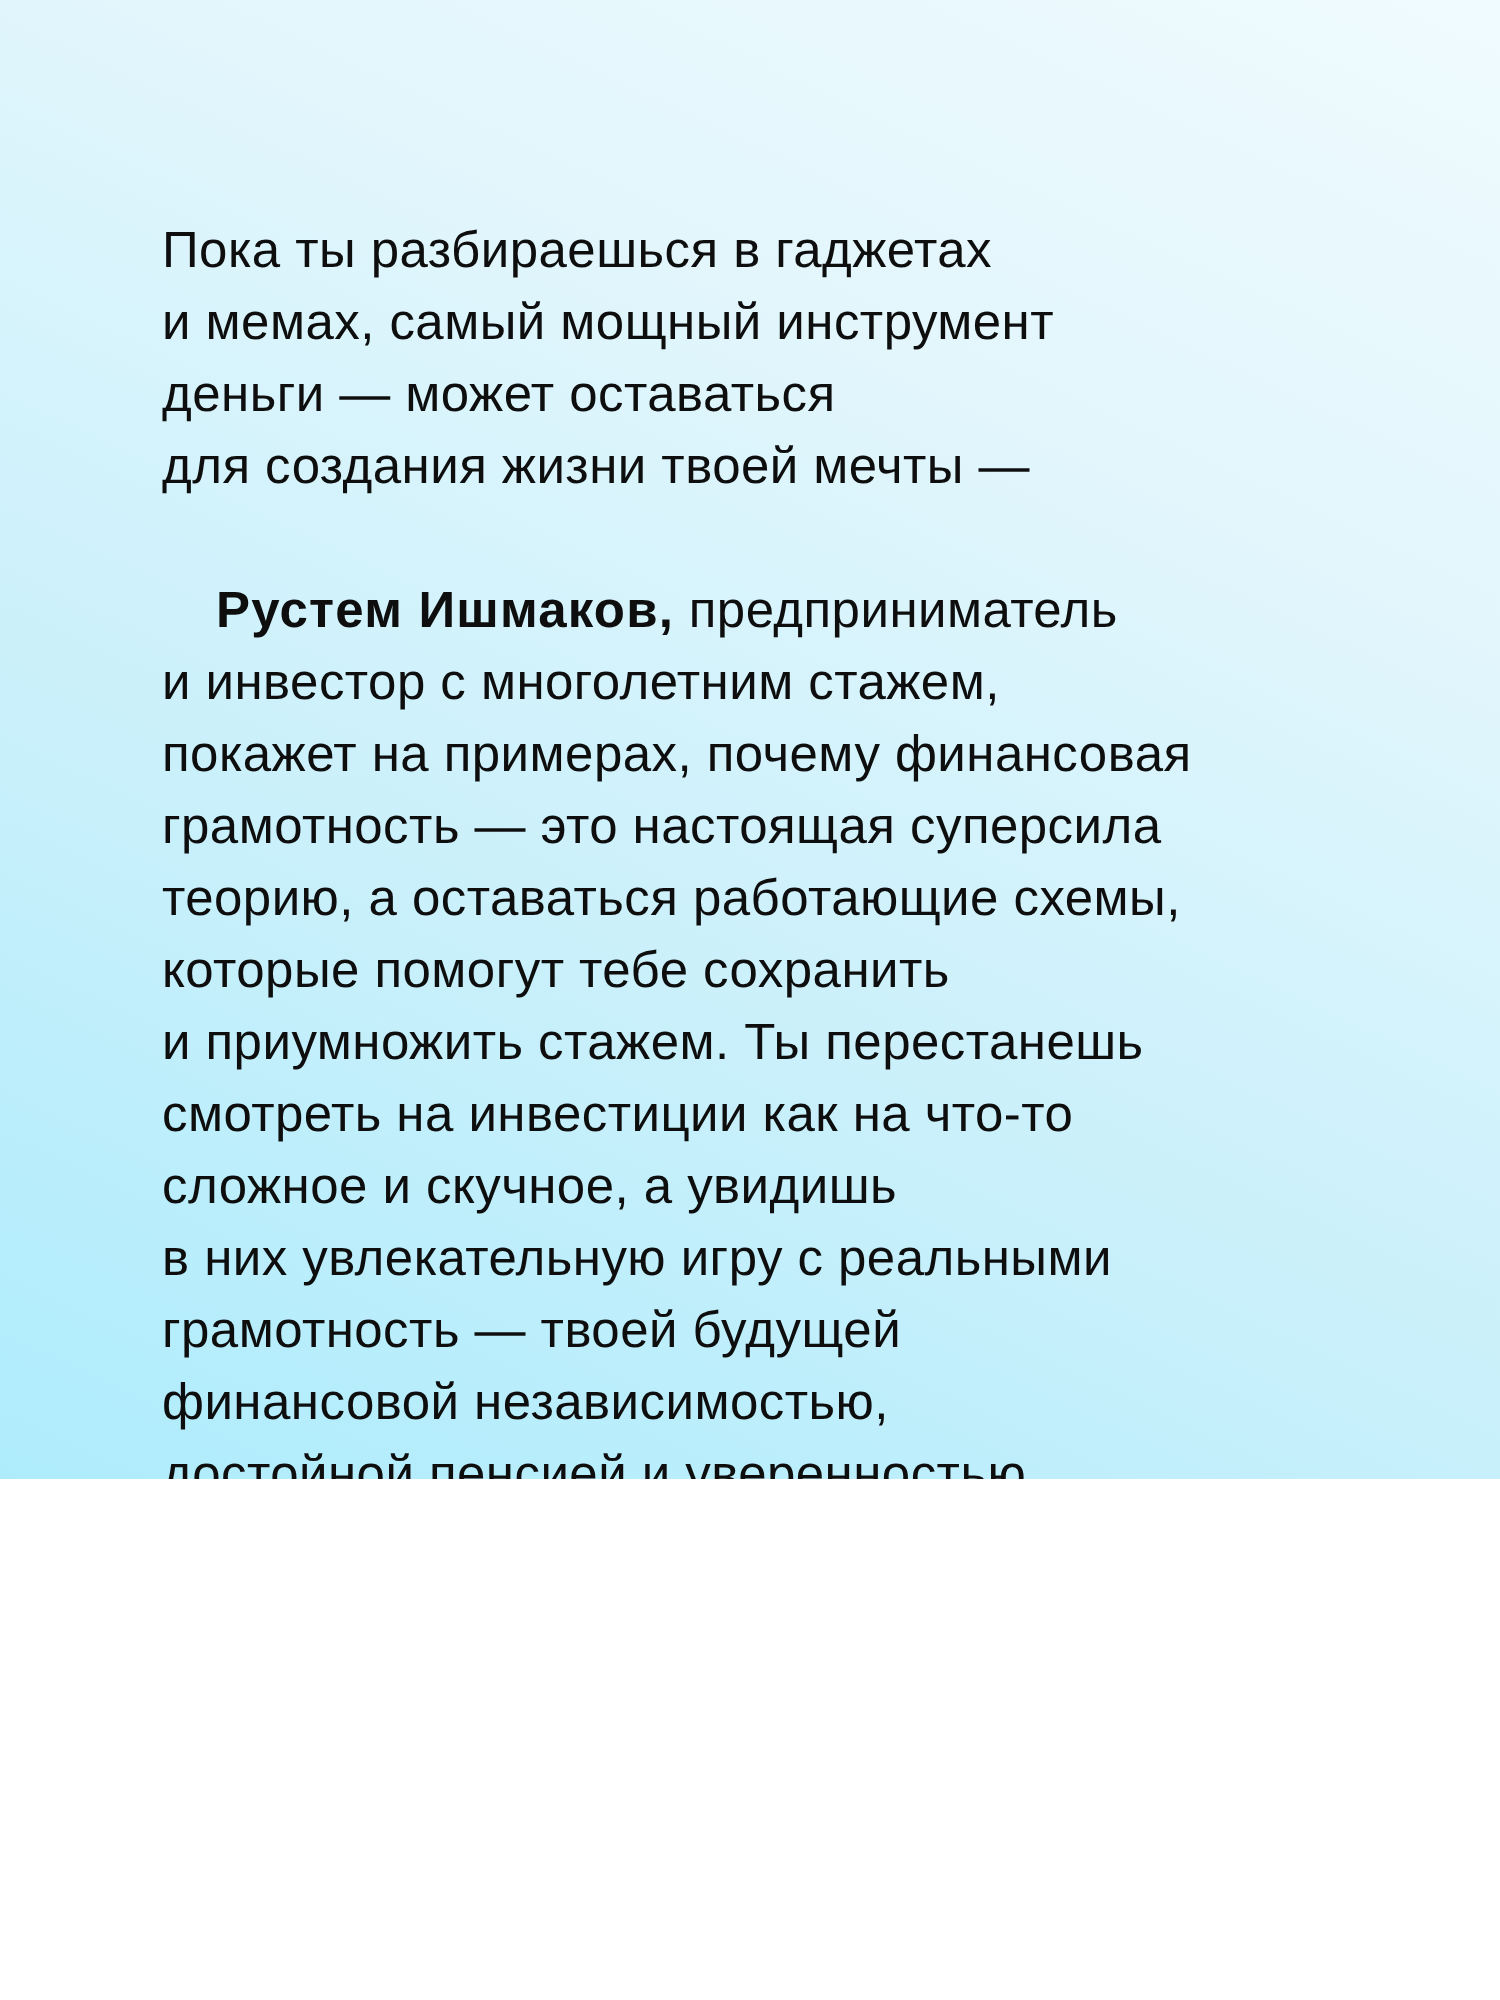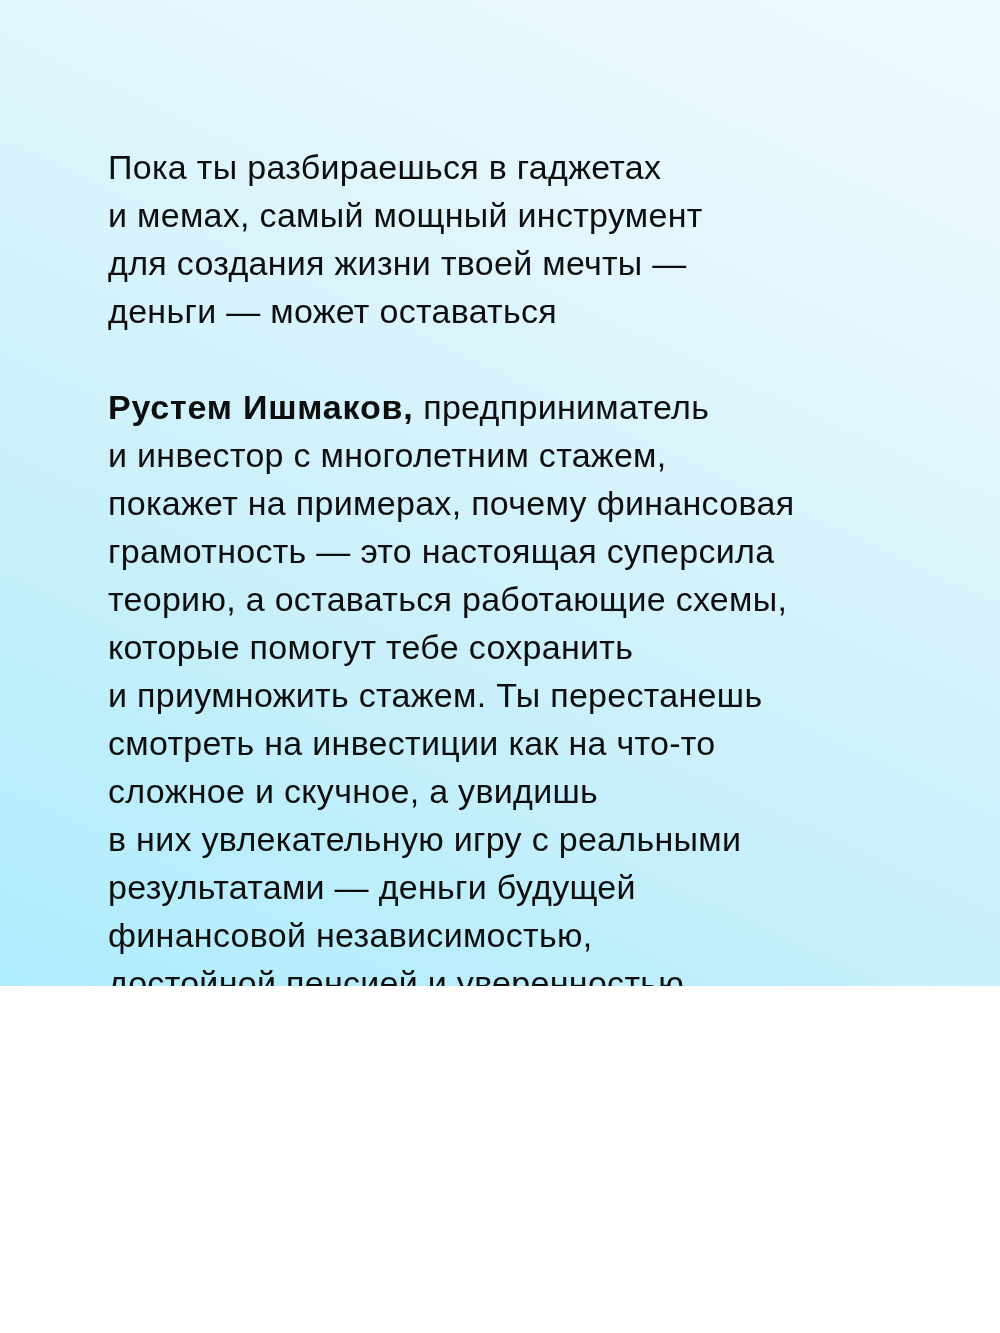--- a/index.html
+++ b/index.html
@@ -28,46 +28,47 @@
   .line {
     font-size: 34px;
     line-height: 48px;
     font-weight: 400;
     letter-spacing: 0.3px;
     white-space: nowrap;
   }
   .bold {
     font-weight: 700;
     letter-spacing: 0.8px;
+    margin-left: 36px;
   }
 </style>
 </head>
 <body>
 
 <div class="page">
   <div class="text-block">
 
     <div class="paragraph">
       <div class="line">Пока ты разбираешься в гаджетах</div>
       <div class="line">и мемах, самый мощный инструмент</div>
+      <div class="line">деньги — может оставаться</div>
       <div class="line">для создания жизни твоей мечты —</div>
-      <div class="line">деньги — может оставаться</div>
     </div>
 
     <div class="paragraph">
       <div class="line"><span class="bold">Рустем Ишмаков,</span><span> предприниматель</span></div>
       <div class="line">и инвестор с многолетним стажем,</div>
       <div class="line">покажет на примерах, почему финансовая</div>
       <div class="line">грамотность — это настоящая суперсила</div>
       <div class="line">теорию, а оставаться работающие схемы,</div>
       <div class="line">которые помогут тебе сохранить</div>
       <div class="line">и приумножить стажем. Ты перестанешь</div>
       <div class="line">смотреть на инвестиции как на что-то</div>
       <div class="line">сложное и скучное, а увидишь</div>
       <div class="line">в них увлекательную игру с реальными</div>
-      <div class="line">результатами — деньги будущей</div>
+      <div class="line">грамотность — твоей будущей</div>
       <div class="line">финансовой независимостью,</div>
       <div class="line">достойной пенсией и уверенностью</div>
       <div class="line">в завтрашнем дне.</div>
     </div>
 
   </div>
 </div>
 
 </body></html>

